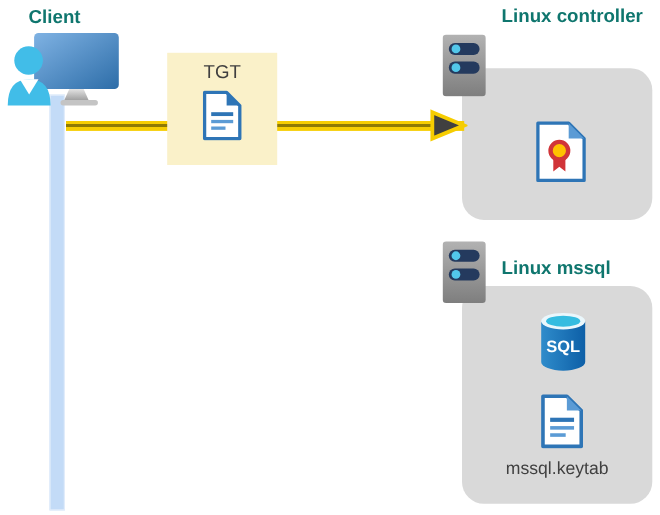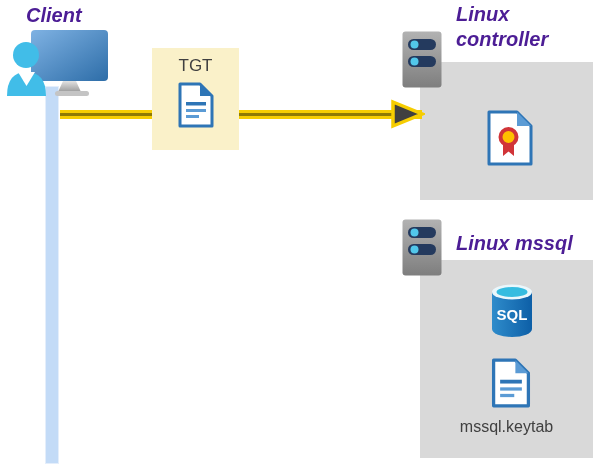--- a/index.html
+++ b/index.html
@@ -1,38 +1,38 @@
 <!DOCTYPE html>
 <html><head>
 <meta charset="utf-8">
 <style>
   html,body{margin:0;padding:0;background:#ffffff;font-family:"Liberation Sans",sans-serif;}
   #canvas{position:relative;width:600px;height:468px;background:#ffffff;overflow:hidden;}
 
-  .heading{position:absolute;font-weight:700;font-size:20px;color:#4c1d95;line-height:25px;font-style:italic;}
+  .heading{position:absolute;font-weight:700;font-size:17px;color:#0f766e;line-height:25px;}
   #client-label{left:26px;top:3px;}
   #dc-label{left:456px;top:2px;width:140px;}
   #linux-label{left:456px;top:231px;width:140px;}
 
   #client-icon{position:absolute;left:6px;top:26px;width:106px;height:72px;z-index:2;}
 
   #timeline{position:absolute;left:45px;top:86px;width:12px;height:376px;
             background:#C3DBF7;border:1px solid #E4EEFB;z-index:0;}
 
   #arrow-line{position:absolute;left:60px;top:110px;width:362px;height:9px;z-index:1;
               background:linear-gradient(180deg,#F6CD01 0 33%,#8E7A03 33% 64%,#F6CD01 64% 100%);}
   #arrowhead{position:absolute;left:391px;top:99px;width:34px;height:30px;z-index:3;}
 
-  #ticket-box{position:absolute;left:152px;top:48px;width:87px;height:102px;
+  #ticket-box{position:absolute;left:152px;top:48px;width:100px;height:102px;
               background:#FAF1C9;z-index:2;display:flex;justify-content:center;
               gap:20px;padding-top:8px;box-sizing:border-box;}
   .ticket-col{display:flex;flex-direction:column;align-items:center;gap:6px;}
   .ticket-label{font-size:17px;color:#404040;}
 
-  .panel{position:absolute;background:#D9D9D9;z-index:0;}
+  .panel{position:absolute;background:#D9D9D9;z-index:0;border-radius:20px;}
   #dc-panel{left:420px;top:62px;width:173px;height:138px;}
   #linux-panel{left:420px;top:260px;width:173px;height:198px;}
 
   .server-icon{position:absolute;width:40px;height:57px;z-index:2;}
   #dc-server-icon{left:402px;top:31px;}
   #linux-server-icon{left:402px;top:219px;}
 
   #certificate-icon{position:absolute;left:67px;top:48px;width:46px;height:56px;}
   #sql-icon{position:absolute;left:70px;top:23px;width:44px;height:55px;}
   #keytab-doc-icon{position:absolute;left:70px;top:98px;width:42px;height:50px;}

